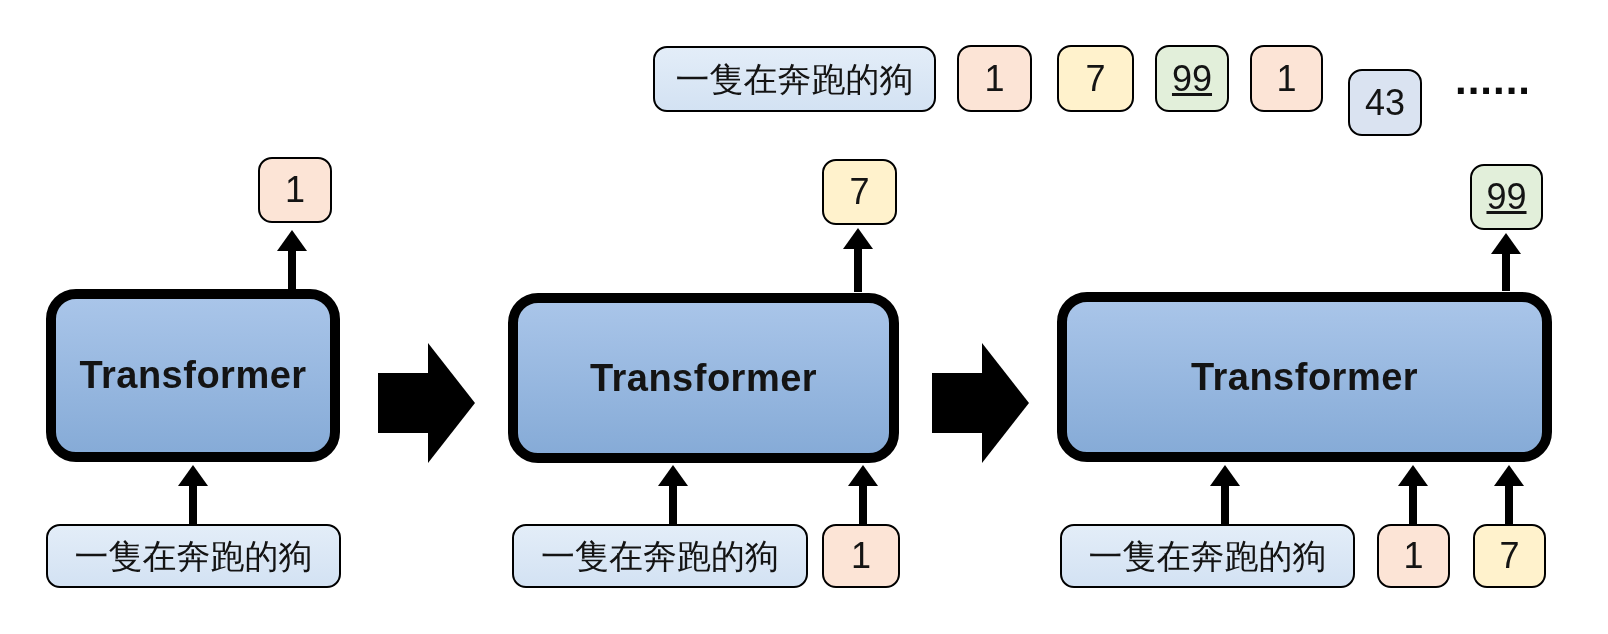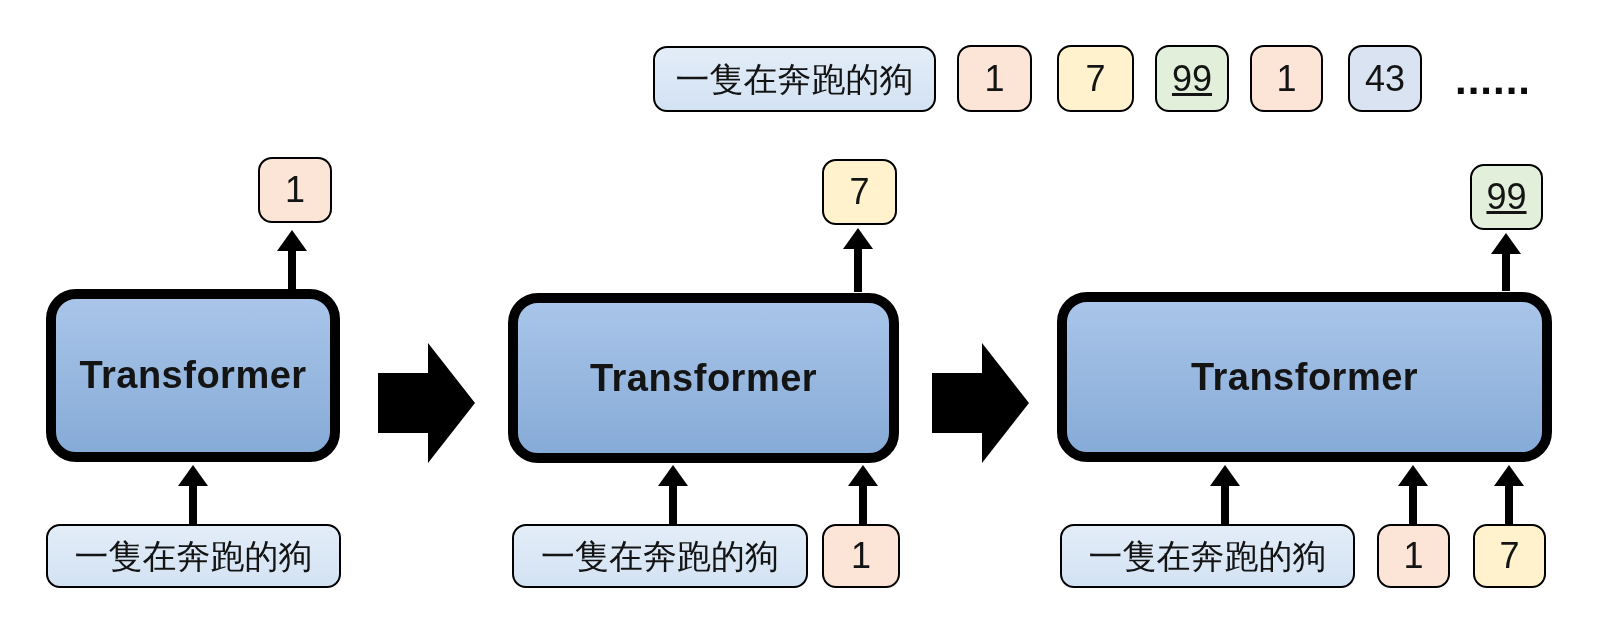--- a/index.html
+++ b/index.html
@@ -10,21 +10,21 @@
   
   .tok{
     position:absolute;box-sizing:border-box;
     border:2.5px solid #000;border-radius:14px;
     display:flex;align-items:center;justify-content:center;
     font-size:36px;line-height:1;
   }
   [data-color="peach"]{background:var(--peach,#fce4d6);}
   [data-color="yellow"]{background:var(--yellow,#fff2cc);}
   [data-color="green"]{background:var(--green,#e2efda);text-decoration:underline;}
-  [data-color="blue"]{background:var(--blue,#dae3f1);}
+  [data-color="blue"]{background:var(--blue,#dae3f1);margin-top:24px;}
   
   .chip{
     position:absolute;box-sizing:border-box;
     border:2.5px solid #000;border-radius:14px;
     background:linear-gradient(180deg,var(--prompt_top,#e3edf8),var(--prompt_bottom,#d3e2f3));
     display:flex;align-items:center;justify-content:center;
     font-size:34px;line-height:1;white-space:nowrap;
   }
   
   .block{

